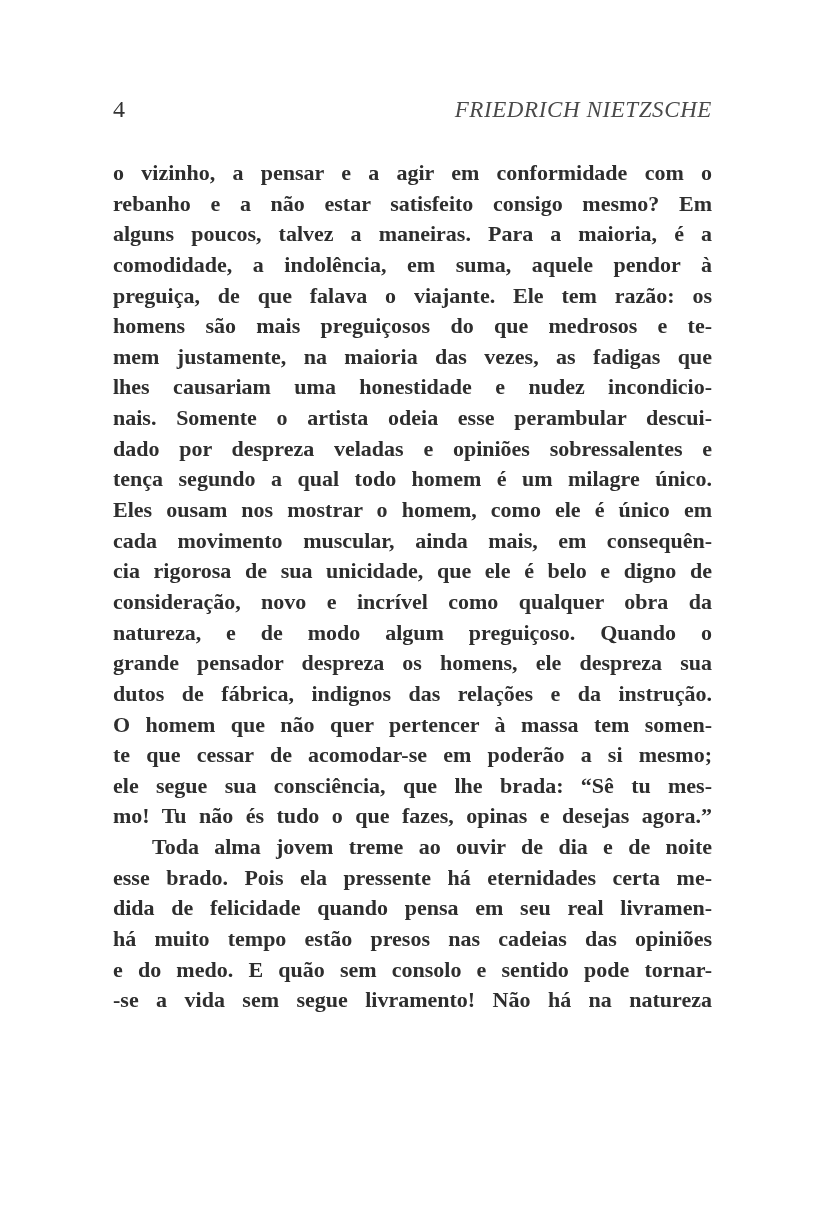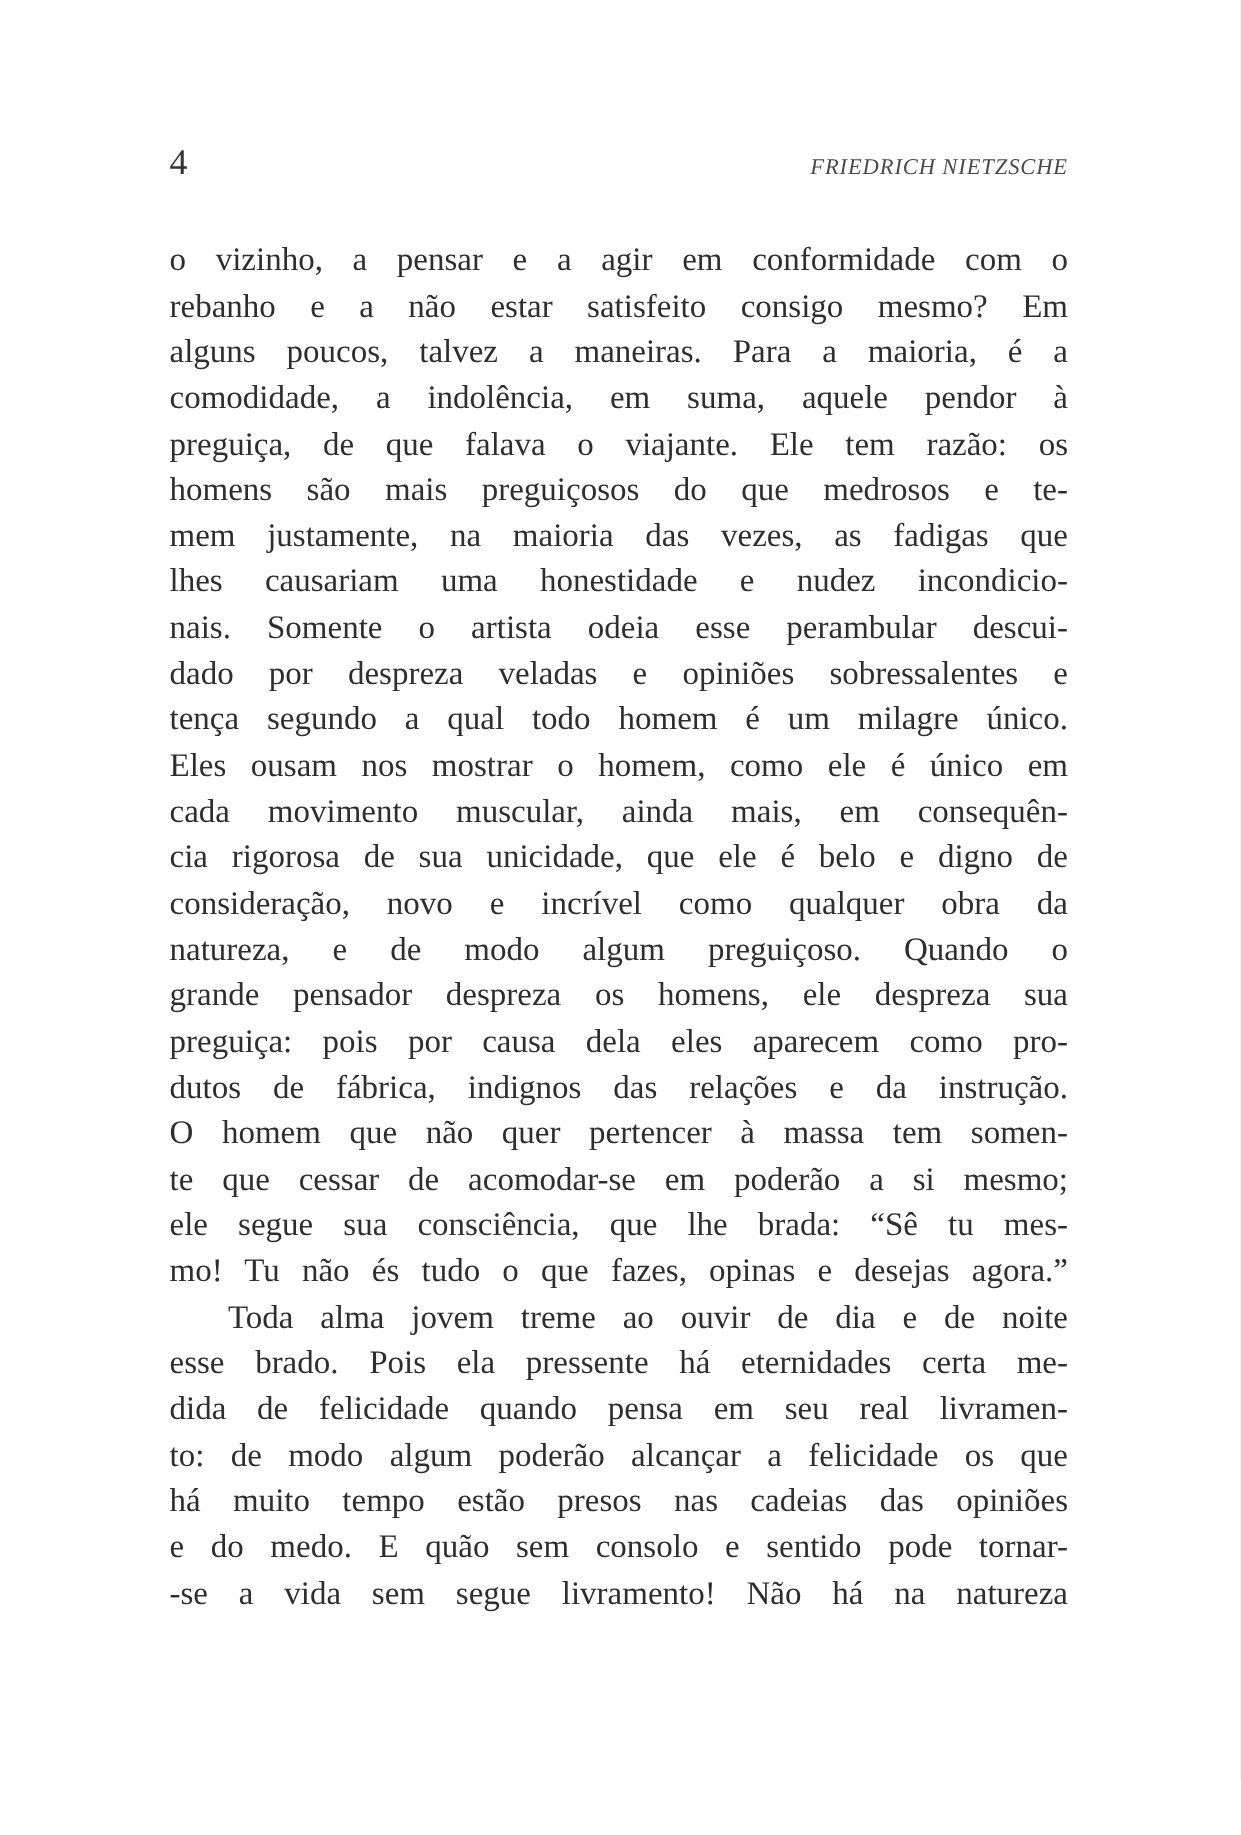--- a/index.html
+++ b/index.html
@@ -24,21 +24,21 @@
     display: flex;
     justify-content: space-between;
     align-items: baseline;
   }
   .page-number {
     font-size: 24px;
     color: #333333;
     letter-spacing: 0.5px;
   }
   .running-head-title {
-    font-size: 15px;
+    font-size: 23px;
     font-style: italic;
     color: #4a4a4a;
     letter-spacing: 0.6px;
   }
   .text-block {
     position: absolute;
     top: 158px;
     left: 113px;
     width: 599px;
   }
@@ -48,20 +48,21 @@
   .line {
     font-size: 22px;
     line-height: 30.65px;
     color: #2e2e2e;
     text-align: justify;
     -moz-text-align-last: justify;
     text-align-last: justify;
     word-spacing: 0.5px;
     height: 30.65px;
     overflow: hidden;
+    font-weight: bold;
   }
   .line.indent {
     text-indent: 39px;
   }
 </style>
 </head>
 <body>
 
 <div class="page">
   <div class="running-header">
@@ -80,30 +81,28 @@
         <div class="line">lhes causariam uma honestidade e nudez incondicio-</div>
         <div class="line">nais. Somente o artista odeia esse perambular descui-</div>
         <div class="line">dado por despreza veladas e opiniões sobressalentes e</div>
         <div class="line">tença segundo a qual todo homem é um milagre único.</div>
         <div class="line">Eles ousam nos mostrar o homem, como ele é único em</div>
         <div class="line">cada movimento muscular, ainda mais, em consequên-</div>
         <div class="line">cia rigorosa de sua unicidade, que ele é belo e digno de</div>
         <div class="line">consideração, novo e incrível como qualquer obra da</div>
         <div class="line">natureza, e de modo algum preguiçoso. Quando o</div>
         <div class="line">grande pensador despreza os homens, ele despreza sua</div>
-        <div class="line">preguiça: pois por causa dela eles aparecem como pro-</div>
         <div class="line">dutos de fábrica, indignos das relações e da instrução.</div>
         <div class="line">O homem que não quer pertencer à massa tem somen-</div>
         <div class="line">te que cessar de acomodar-se em poderão a si mesmo;</div>
         <div class="line">ele segue sua consciência, que lhe brada: “Sê tu mes-</div>
         <div class="line">mo! Tu não és tudo o que fazes, opinas e desejas agora.”</div>
       </div>
       <div class="paragraph">
         <div class="line indent">Toda alma jovem treme ao ouvir de dia e de noite</div>
         <div class="line">esse brado. Pois ela pressente há eternidades certa me-</div>
         <div class="line">dida de felicidade quando pensa em seu real livramen-</div>
-        <div class="line">to: de modo algum poderão alcançar a felicidade os que</div>
         <div class="line">há muito tempo estão presos nas cadeias das opiniões</div>
         <div class="line">e do medo. E quão sem consolo e sentido pode tornar-</div>
         <div class="line">-se a vida sem segue livramento! Não há na natureza</div>
       </div>
     </div>
 </div>
 
 </body></html>

